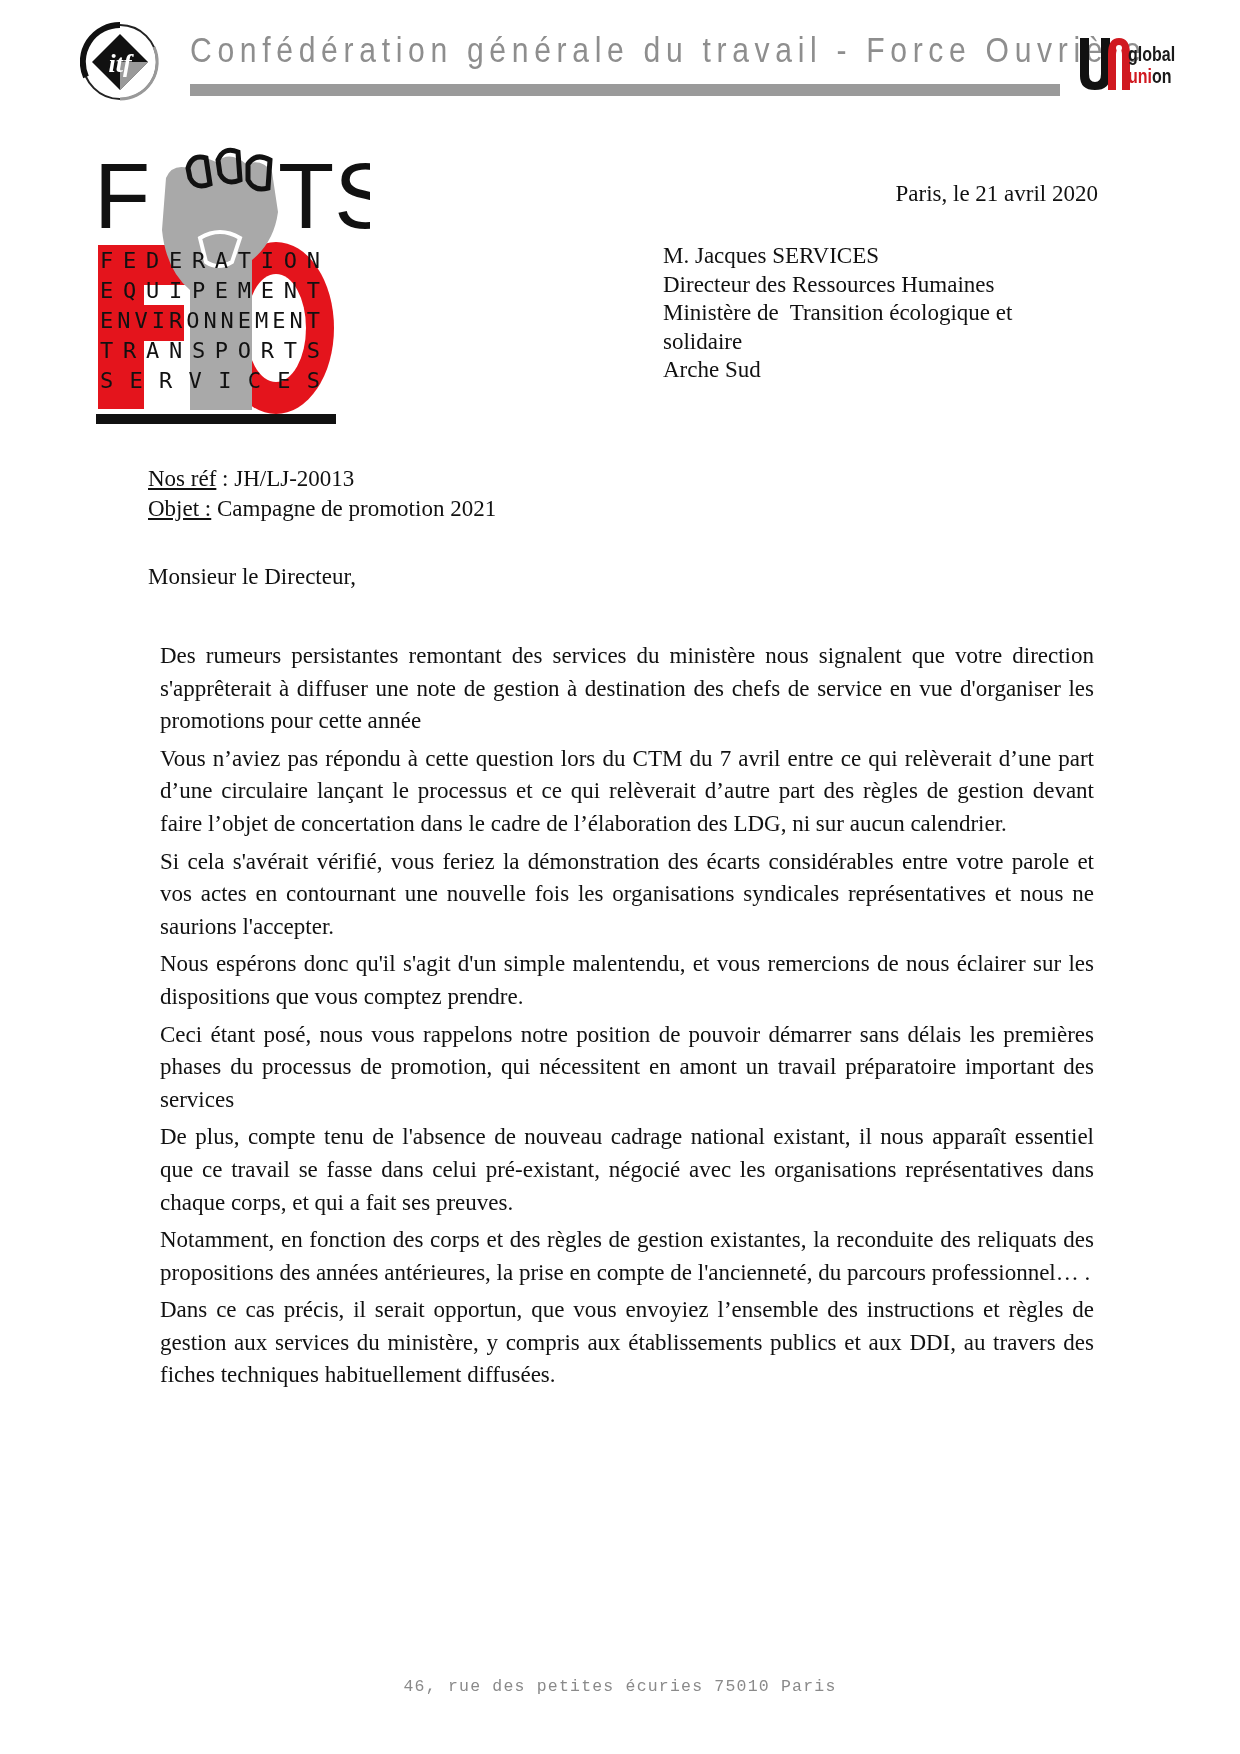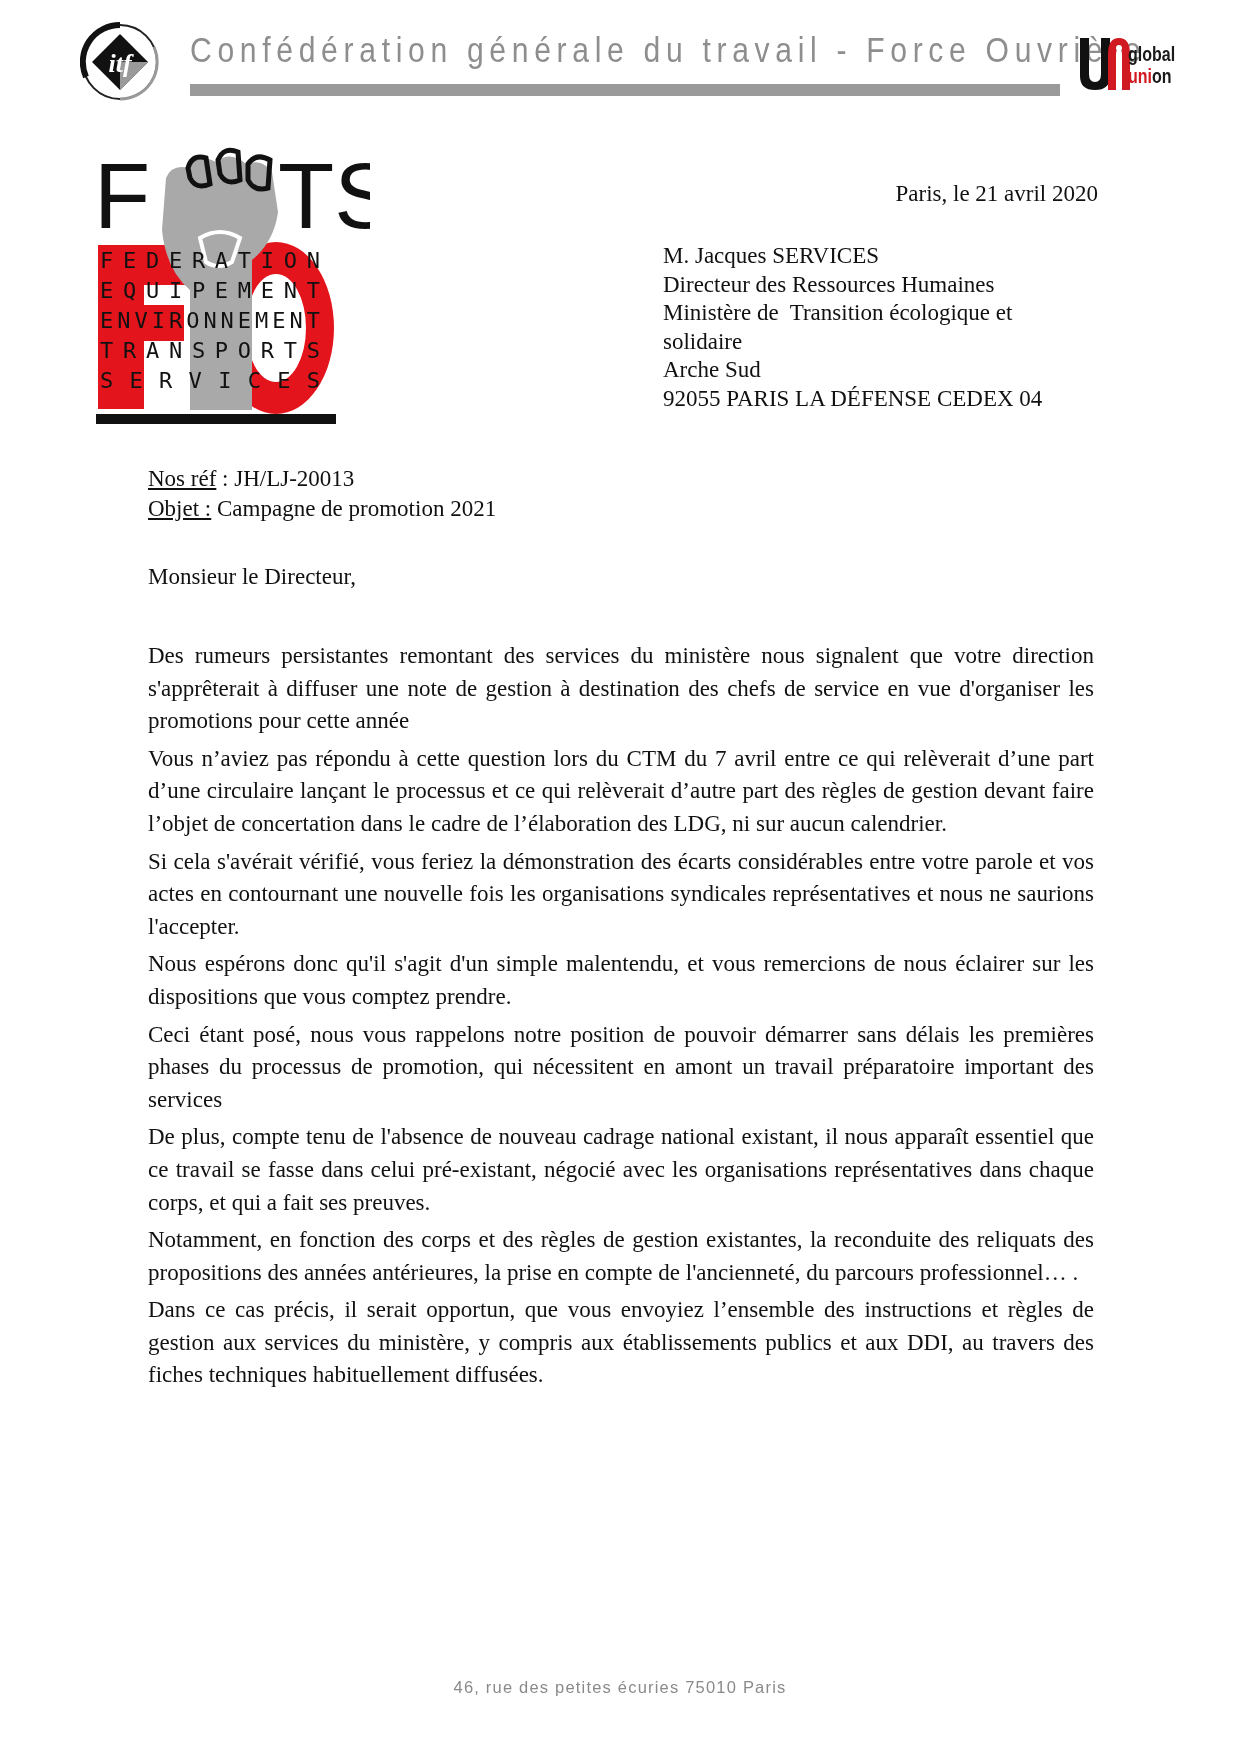--- a/index.html
+++ b/index.html
@@ -23,24 +23,24 @@
     .address { position: absolute; left: 663px; top: 242px; font-size: 23px; line-height: 28.6px; }
     .address div { white-space: pre; }
 
     
     .refs { position: absolute; left: 148px; top: 464px; font-size: 23px; line-height: 30px; }
     .refs .lbl { text-decoration: underline; }
 
     .salutation { position: absolute; left: 148px; top: 564px; font-size: 23px; }
 
     .body-text { position: absolute; left: 148px; top: 640px; width: 946px; font-size: 23px; line-height: 32.6px; text-align: justify; }
-    .body-text p { margin: 0 0 5px 0; font-family: "Liberation Serif", serif; transform-origin: left; }
+    .body-text p { margin: 0 0 5px 12px; font-family: "Liberation Serif", serif; transform-origin: left; }
 
     
-    .footer { position: absolute; left: 0; top: 1676px; width: 1240px; text-align: center; font-family: Liberation Sans, sans-serif; color: #8a8a8a; font-size: 16.5px; letter-spacing: 1.2px; line-height: 22px; }
+    .footer { position: absolute; left: 0; top: 1676px; width: 1240px; text-align: center; font-family: Liberation Mono, monospace; color: #8a8a8a; font-size: 16.5px; letter-spacing: 1.2px; line-height: 22px; }
     .footer .sep { color: #c0242b; margin: 0 14px; }
   </style>
 </head>
 <body>
 
 <div class="header">
   <svg class="itf-logo" viewBox="0 0 80 80">
     <circle cx="40" cy="40" r="37" fill="#fff" stroke="#222" stroke-width="2"></circle>
     <path d="M40 3 A37 37 0 0 0 6 55" fill="none" stroke="#111" stroke-width="6"></path>
     <path d="M40 77 A37 37 0 0 0 74 25" fill="none" stroke="#999" stroke-width="3"></path>
@@ -90,21 +90,20 @@
 </svg>
 
 <div class="date">Paris, le 21 avril 2020</div>
 
 <div class="address">
   <div>M. Jacques SERVICES</div>
   <div>Directeur des Ressources Humaines</div>
   <div>Ministère de  Transition écologique et</div>
   <div>solidaire</div>
   <div>Arche Sud</div>
-  <div>92055 PARIS LA DÉFENSE CEDEX 04</div>
 </div>
 
 <div class="refs">
   <div><span class="lbl">Nos réf</span><span> : JH/LJ-20013</span></div>
   <div><span class="lbl">Objet :</span><span> Campagne de promotion 2021</span></div>
 </div>
 
 <div class="salutation">Monsieur le Directeur,</div>
 
 <div class="body-text">

